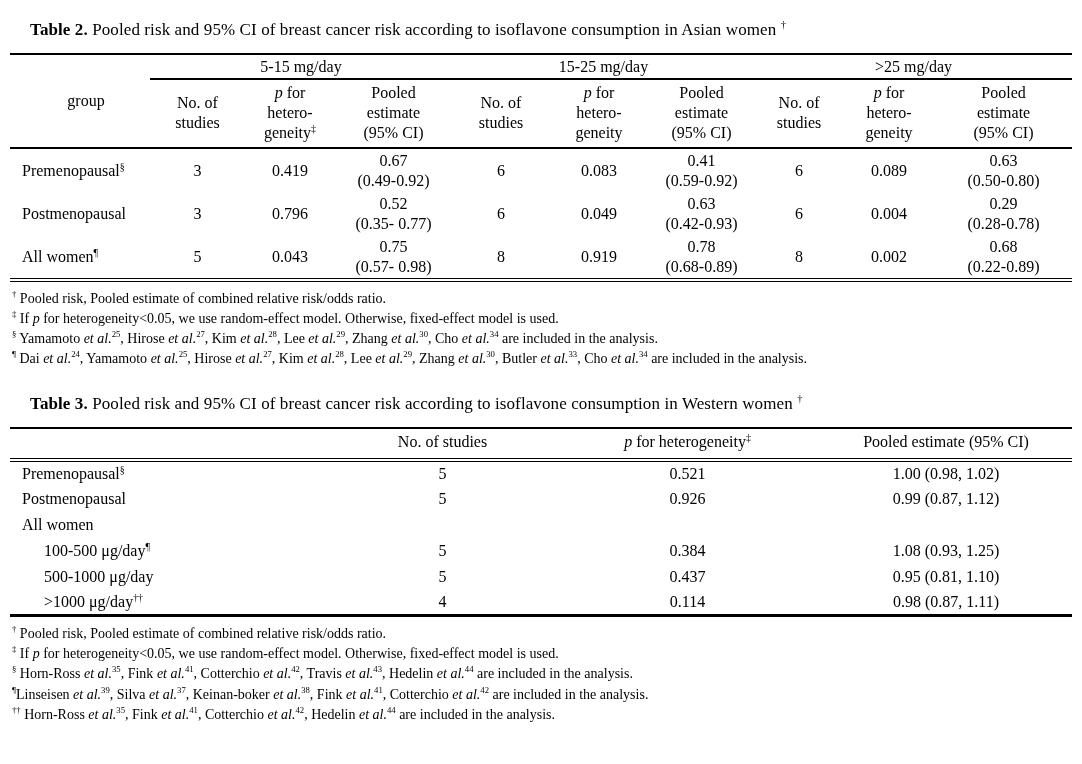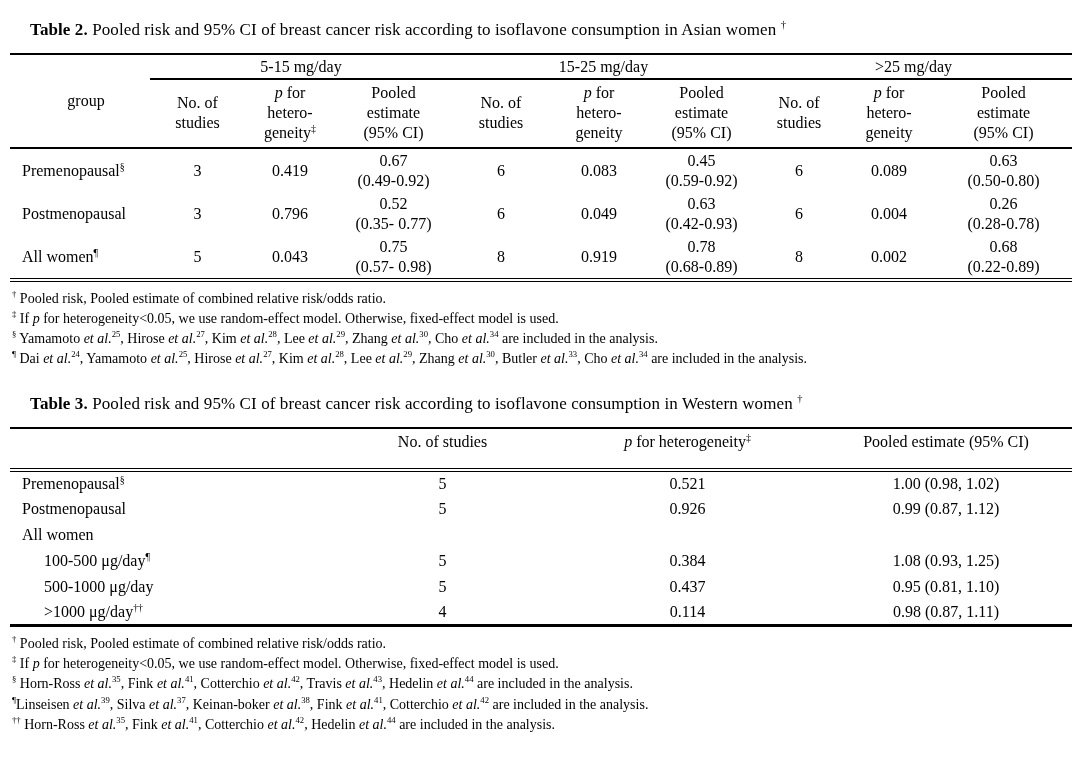--- a/index.html
+++ b/index.html
@@ -33,21 +33,21 @@
   #t2 tr.subhead th { border-bottom: 2px solid #000; text-align: center; vertical-align: middle; padding: 3px 0 4px 0; }
   #t2 th.group-col {
     border-bottom: 2px solid #000;
     text-align: center; vertical-align: middle;
     padding-left: 12px; font-weight: normal;
   }
   #t2 td { text-align: center; vertical-align: middle; height: 44px; }
   #t2 td.group-label { text-align: left; padding-left: 12px; }
   
   #t3 { border-top: 2px solid #000; border-bottom: 3px solid #000; margin-top: 0; }
-  #t3 thead th { border-bottom: 4px double #000; text-align: center; padding: 3px 0 16px 0; }
+  #t3 thead th { border-bottom: 4px double #000; text-align: center; padding: 3px 0 6px 0; }
   #t3 thead th.empty-col { }
   #t3 td { text-align: center; height: 26px; vertical-align: middle; }
   #t3 td.row-label { text-align: left; padding-left: 12px; }
   #t3 td.row-label.indent { padding-left: 34px; }
   
   .footnotes { margin: 7px 0 0 2px; font-size: 14px; line-height: 1.44; }
   .fn-line { }
   .spacer-t3 { height: 24px; }
 </style>
 </head>
@@ -127,21 +127,21 @@
         <td class="group-label"><span>Premenopausal</span><sup>§</sup></td>
         <td>3</td>
         <td>0.419</td>
         <td>
             <div>0.67</div>
             <div>(0.49-0.92)</div>
           </td>
         <td>6</td>
         <td>0.083</td>
         <td>
-            <div>0.45</div>
+            <div>0.41</div>
             <div>(0.59-0.92)</div>
           </td>
         <td>6</td>
         <td>0.089</td>
         <td>
             <div>0.63</div>
             <div>(0.50-0.80)</div>
           </td>
       </tr>
       <tr>
@@ -154,21 +154,21 @@
           </td>
         <td>6</td>
         <td>0.049</td>
         <td>
             <div>0.63</div>
             <div>(0.42-0.93)</div>
           </td>
         <td>6</td>
         <td>0.004</td>
         <td>
-            <div>0.26</div>
+            <div>0.29</div>
             <div>(0.28-0.78)</div>
           </td>
       </tr>
       <tr>
         <td class="group-label"><span>All women</span><sup>¶</sup></td>
         <td>5</td>
         <td>0.043</td>
         <td>
             <div>0.75</div>
             <div>(0.57- 0.98)</div>

